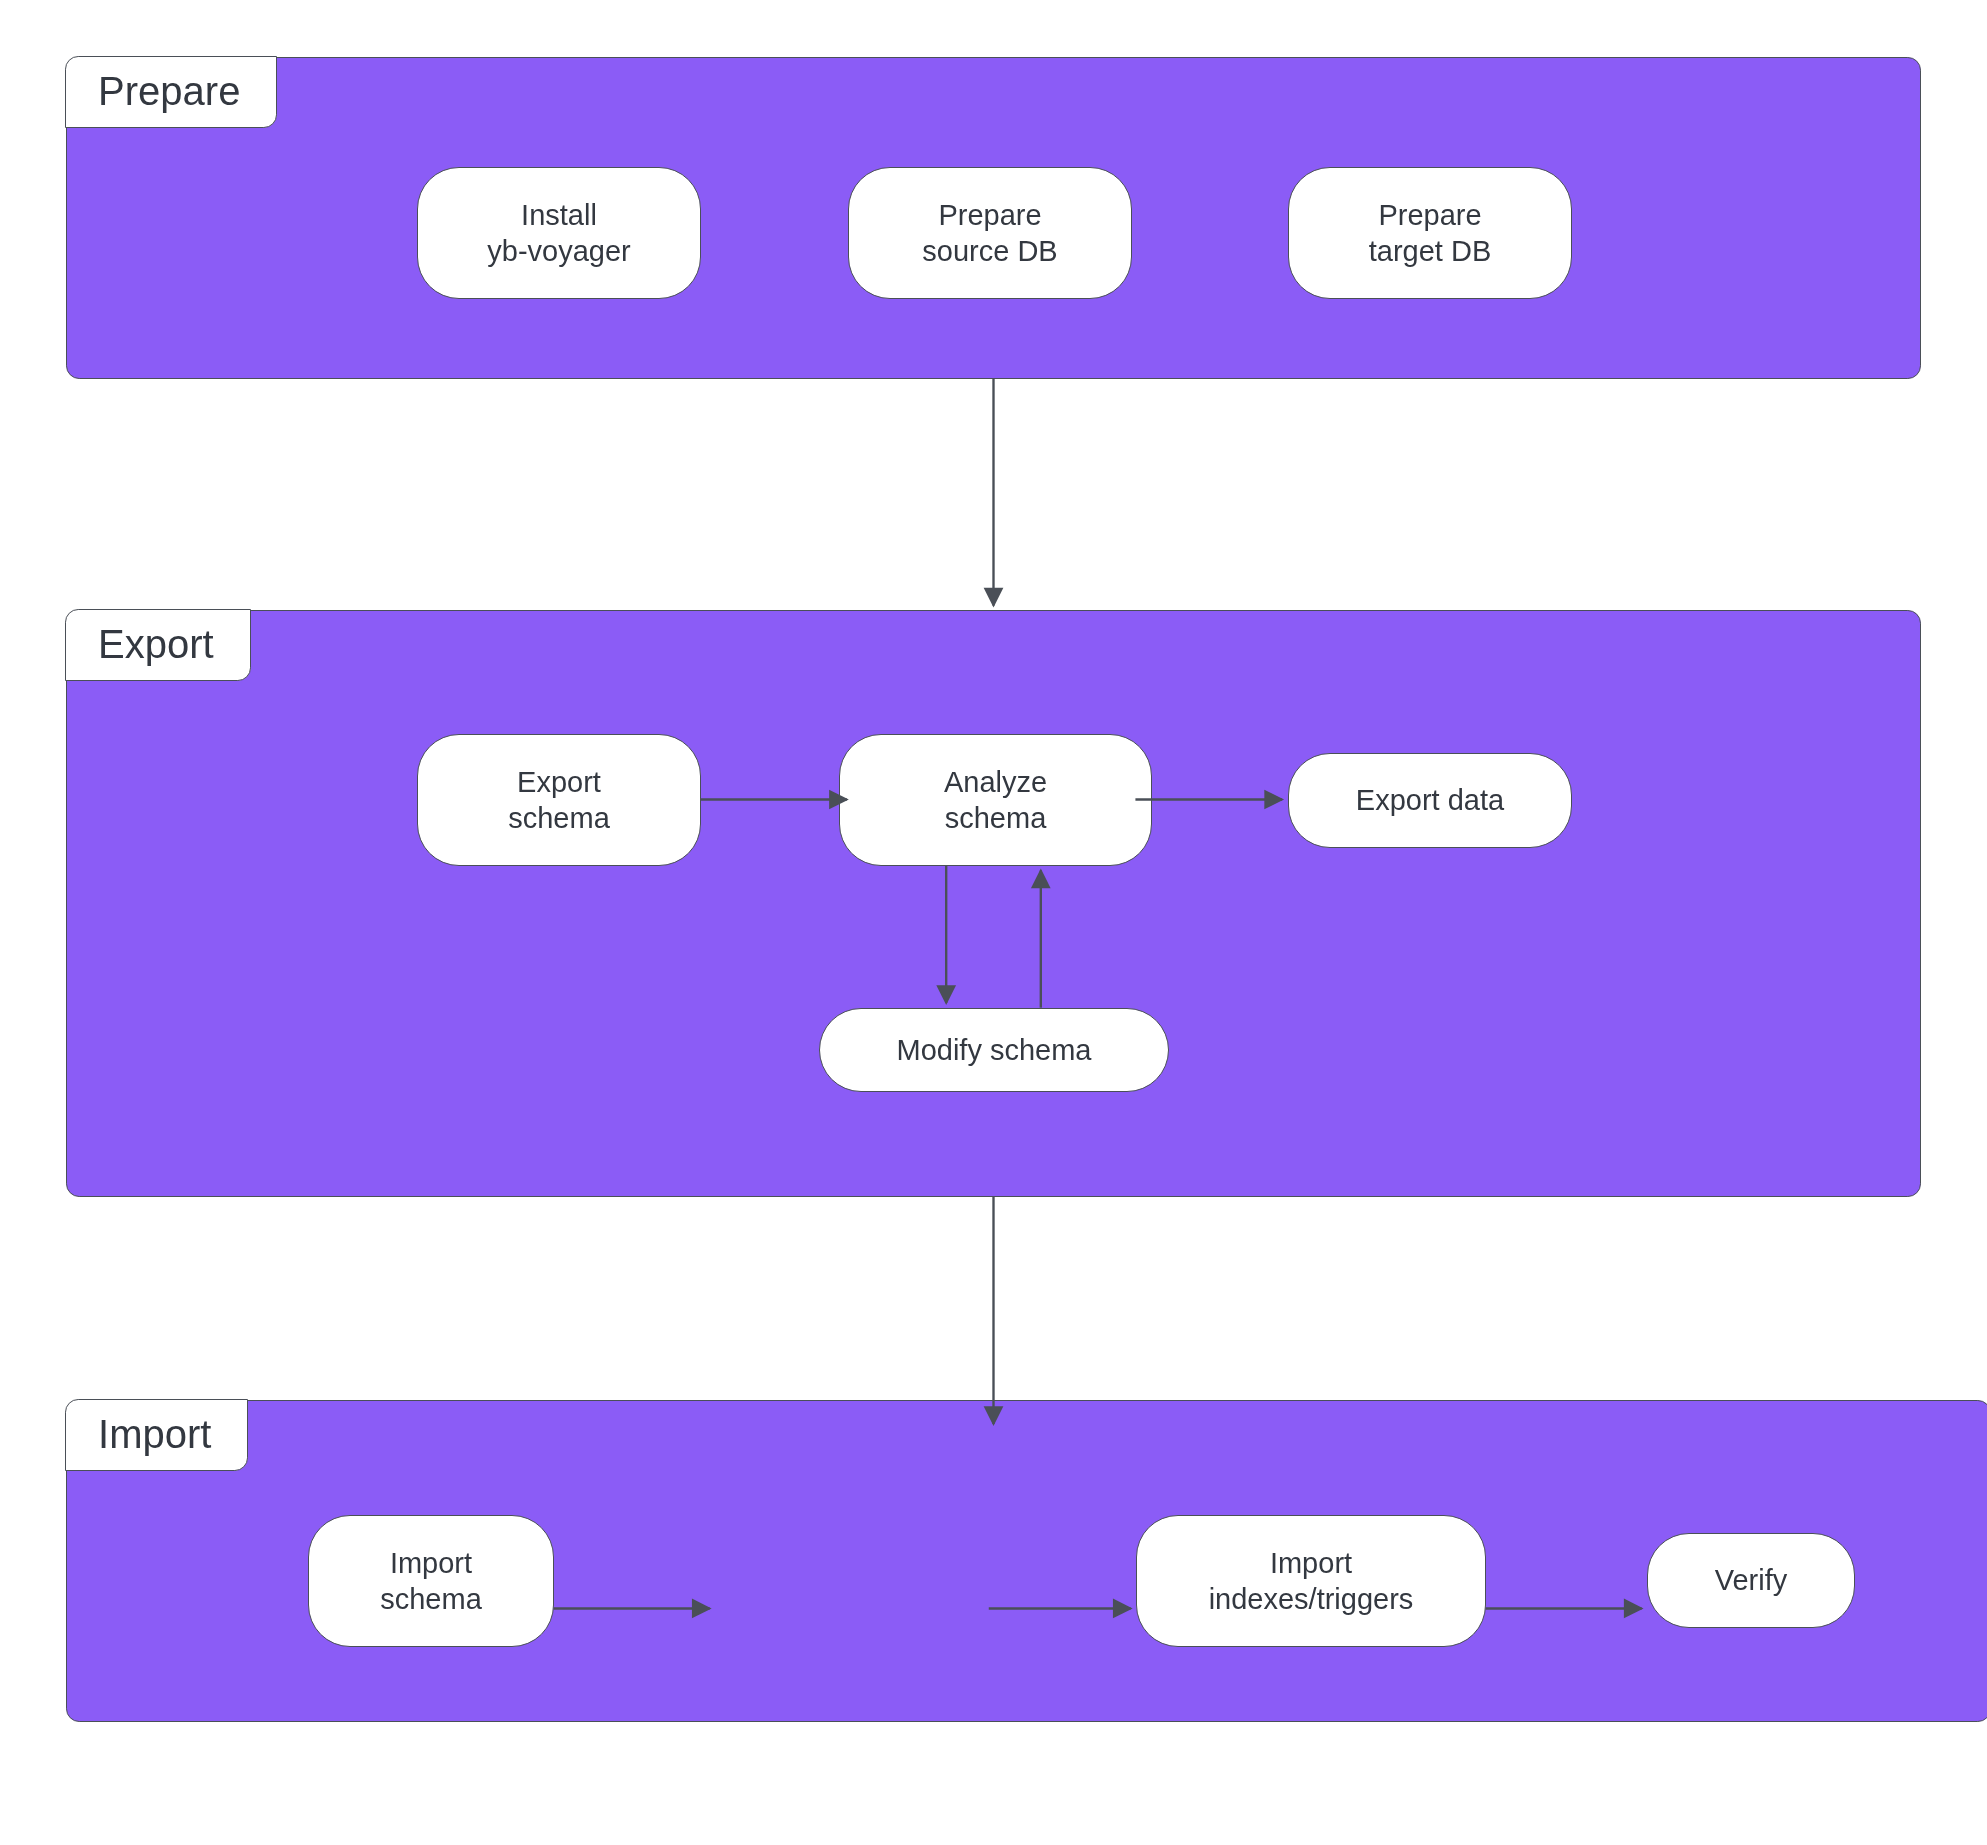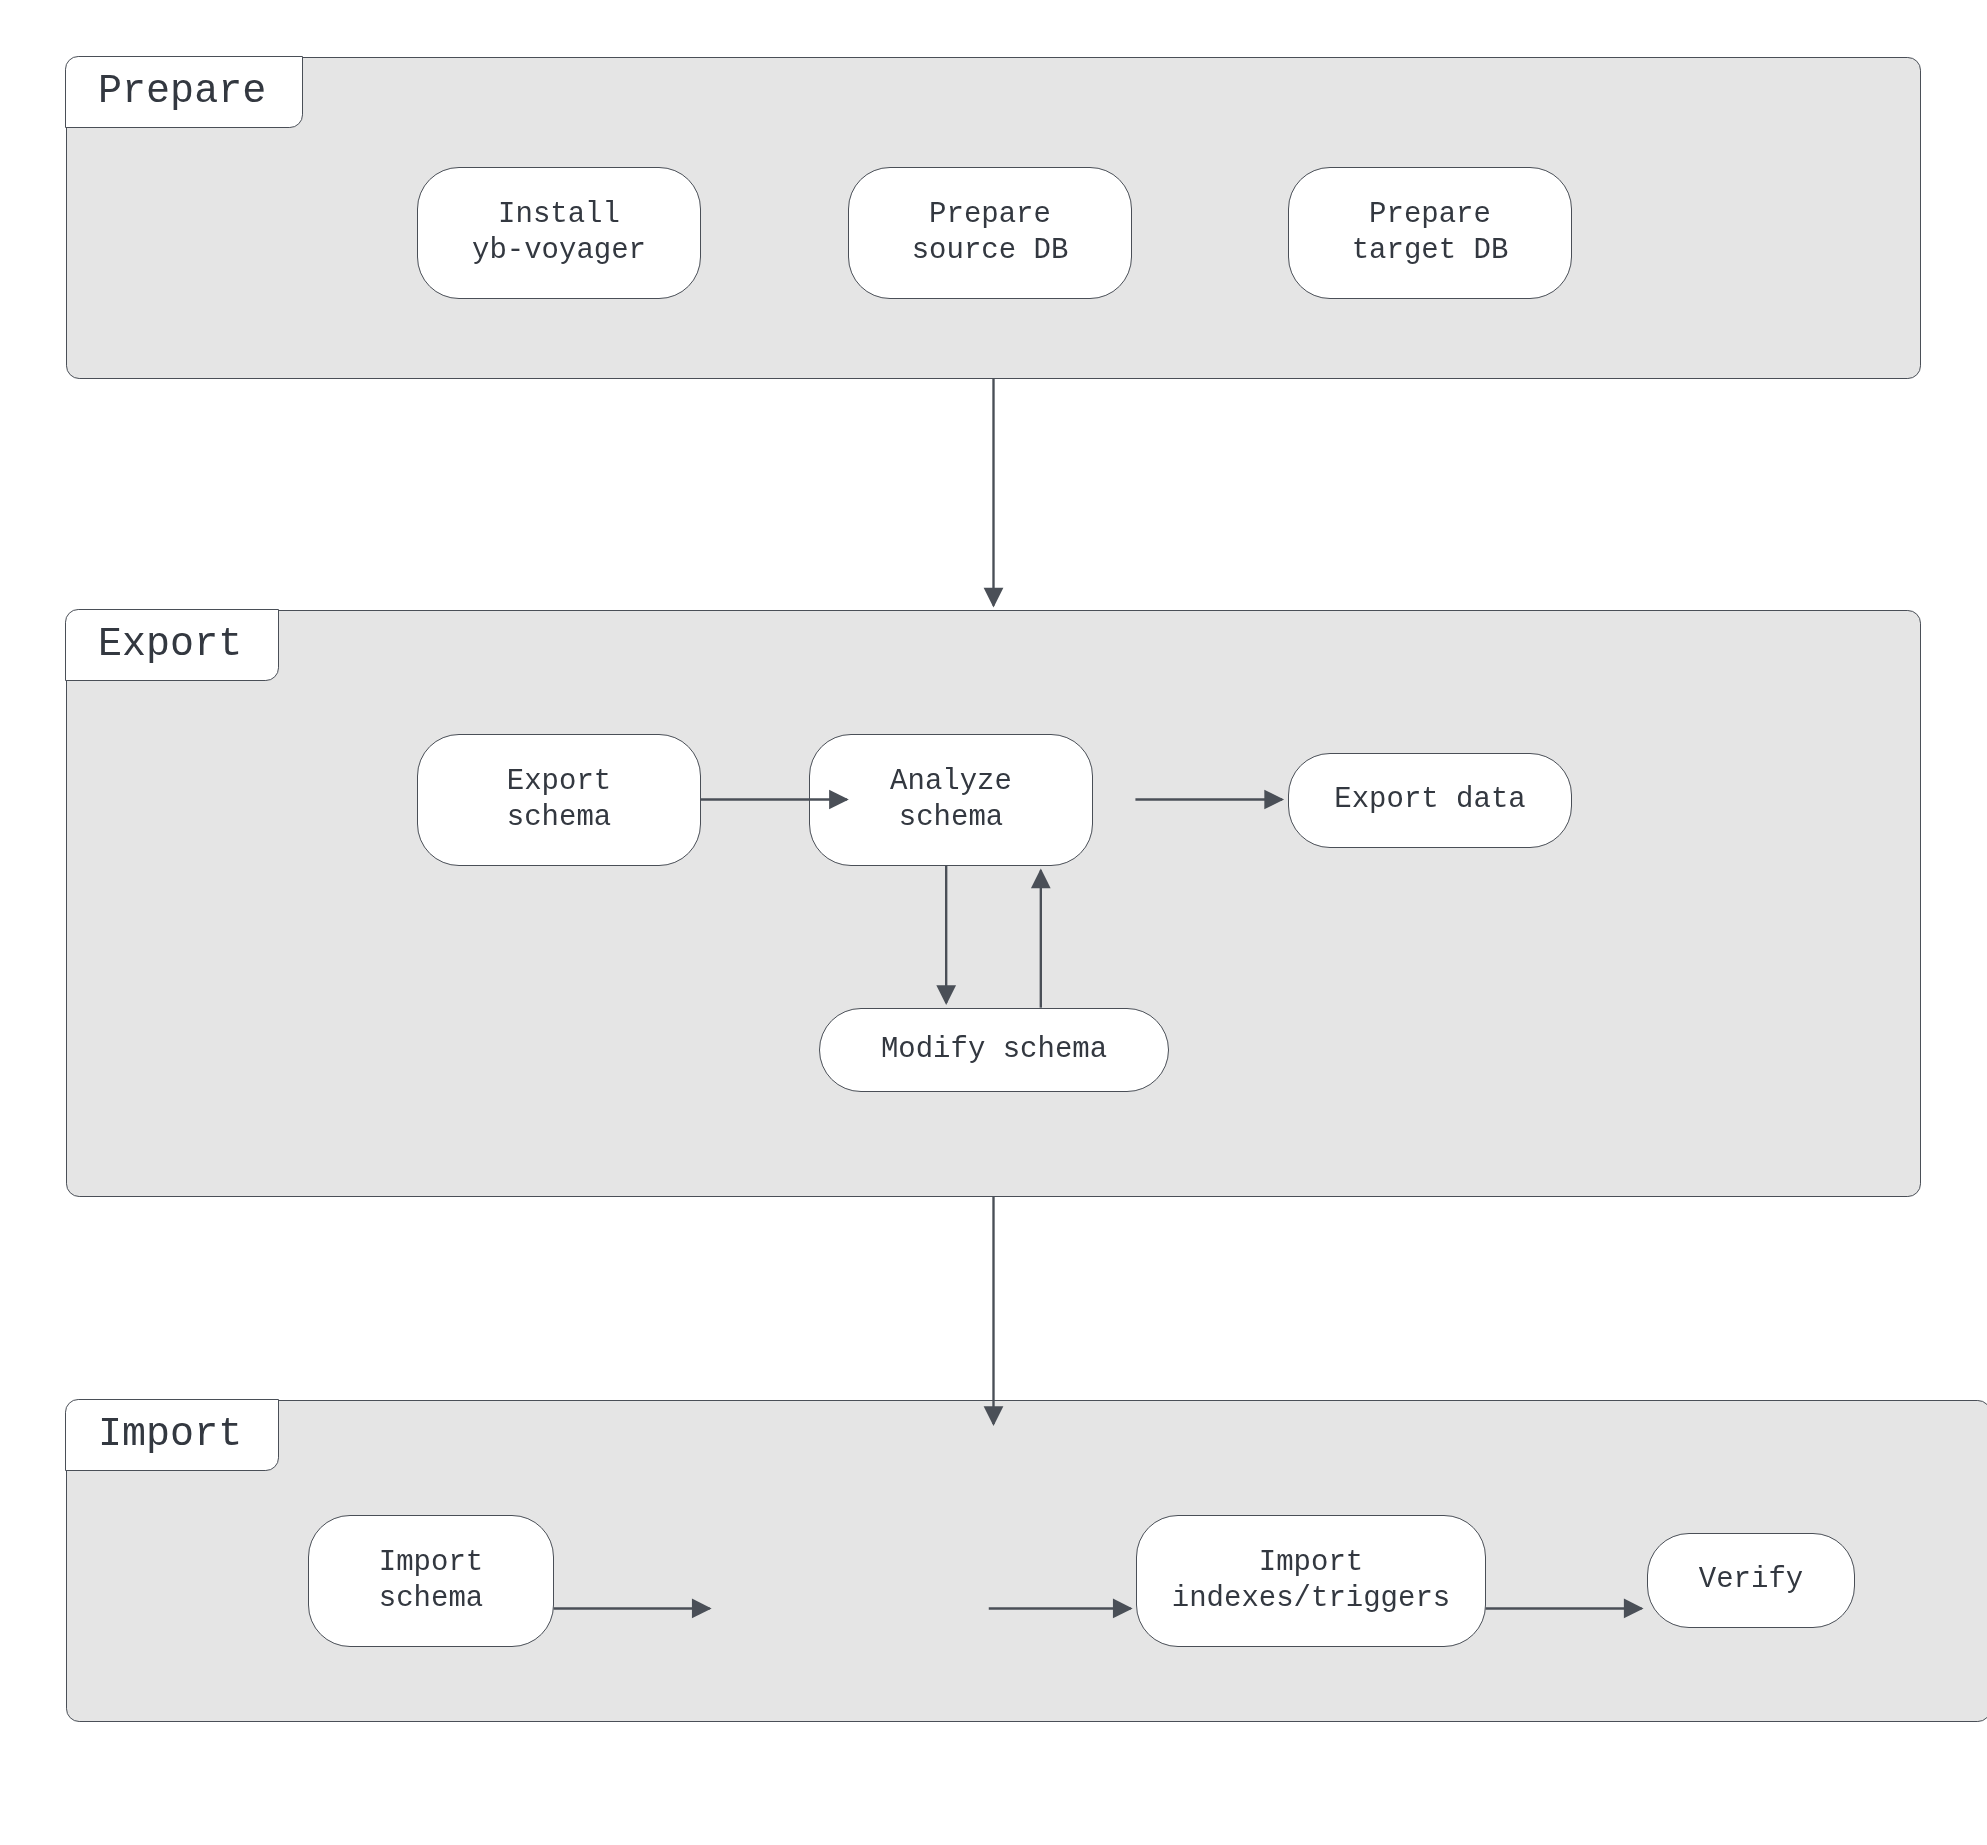--- a/index.html
+++ b/index.html
@@ -9,25 +9,24 @@
     font-family: Arial, Helvetica, sans-serif;
   }
   .canvas {
     position: relative;
     width: 1987px;
     height: 1845px;
     background: #ffffff;
   }
   .phase {
     position: absolute;
-    background: #e5e5e5;
+    background: #8b5cf6;
     border: 1.9px solid #4a4f57;
     border-radius: 13.2px;
     box-sizing: border-box;
-    font-family: Liberation Mono, monospace;
   }
   .phase-tab {
     position: absolute;
     top: -1.9px;
     left: -1.9px;
     background: #ffffff;
     border: 1.9px solid #4a4f57;
     border-top-left-radius: 13.2px;
     border-bottom-right-radius: 13.2px;
     padding: 11.4px 36px 13.2px 32px;
@@ -88,21 +87,21 @@
     </div>
   </div>
 
   <div class="phase" style="left:66px; top:610px; width:1855px; height:587px;">
     <div class="phase-tab">
       <span>Export</span>
     </div>
     <div class="node" style="left:350px; top:123px; width:284px; height:132px;">
       <span>Export<br>schema</span>
     </div>
-    <div class="node" style="left:742px; top:123px; width:284px; height:132px;">
+    <div class="node" style="left:772px; top:123px; width:313px; height:132px;">
       <span>Analyze<br>schema</span>
     </div>
     <div class="node" style="left:1221px; top:142px; width:284px; height:95px;">
       <span>Export data</span>
     </div>
     <div class="node" style="left:752px; top:397px; width:350px; height:84px;">
       <span>Modify schema</span>
     </div>
   </div>
 

